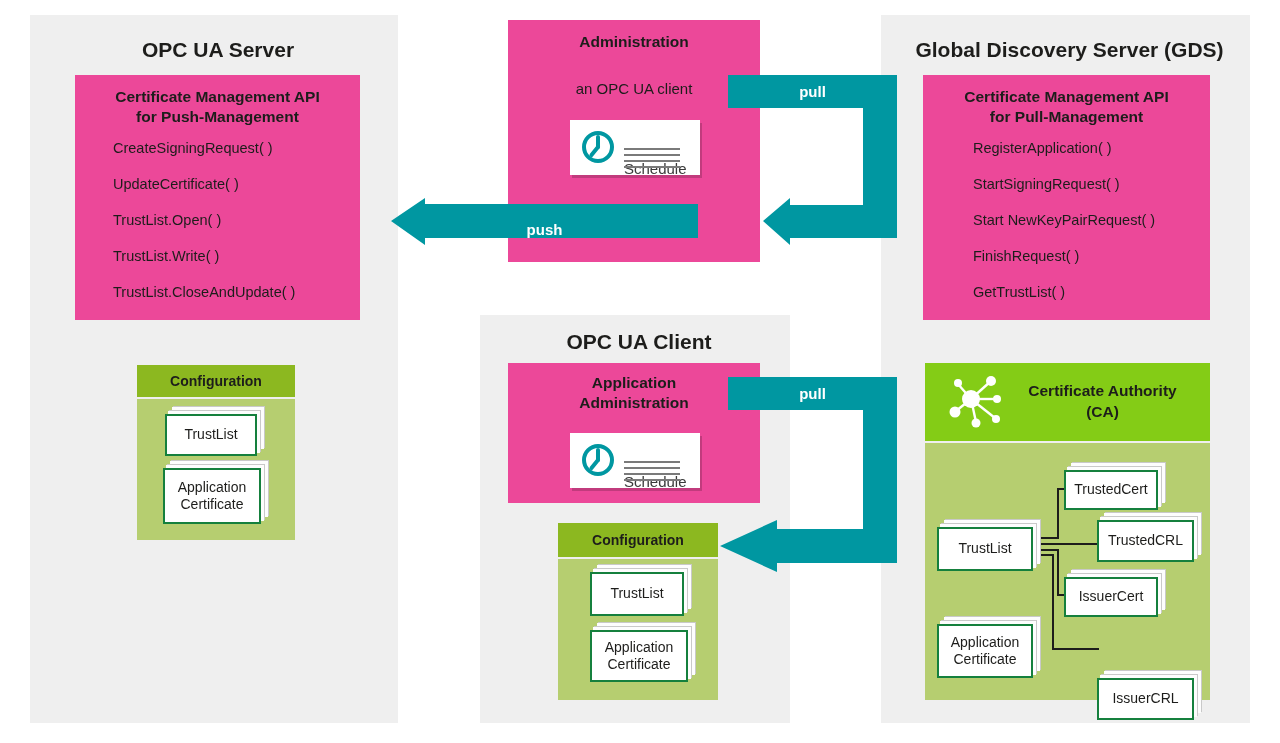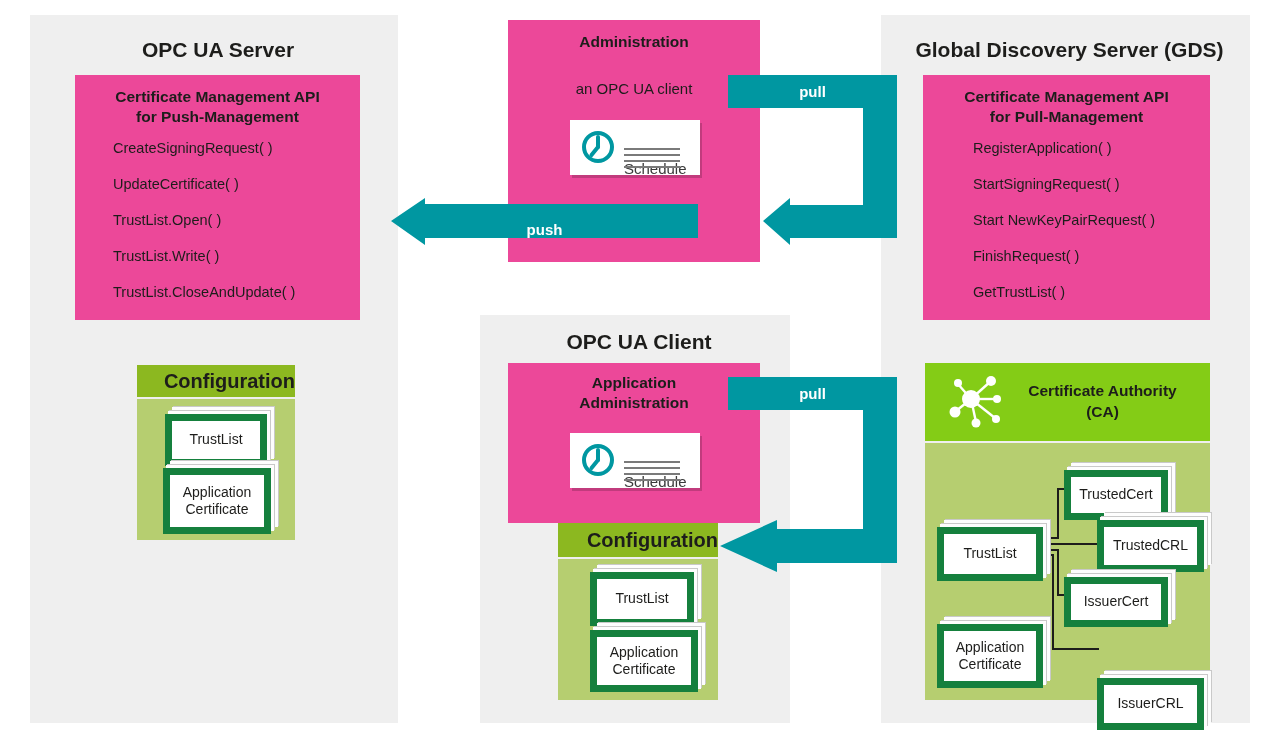--- a/index.html
+++ b/index.html
@@ -5,23 +5,23 @@
   html,body{margin:0;padding:0;background:#ffffff;}
   .stage{position:relative;width:1280px;height:743px;background:#ffffff;overflow:hidden;
          font-family:"Liberation Sans",sans-serif;color:#1d1d1b;}
   .panel{position:absolute;background:#efefef;}
   .panel-title{position:absolute;left:0;right:0;text-align:center;font-size:21px;font-weight:bold;line-height:26px;padding-left:8px;}
   .graybox{position:absolute;background:#ec4899;}
   .boxheader{position:absolute;left:0;right:0;text-align:center;font-weight:bold;font-size:15.5px;line-height:20px;}
   .methods{position:absolute;}
   .method{font-size:14.5px;line-height:20px;margin-bottom:16px;white-space:nowrap;}
   .configbox{position:absolute;}
-  .confighead{position:absolute;left:0;right:0;background:#8cb820;text-align:right;font-weight:bold;font-size:20px;}
+  .confighead{position:absolute;left:0;right:0;background:#8cb820;text-align:center;font-weight:bold;font-size:14px;}
   .configbody{position:absolute;left:0;right:0;background:#b6ce70;}
-  .card{position:absolute;background:#ffffff;border:7px solid #15803d;display:flex;align-items:center;justify-content:center;
+  .card{position:absolute;background:#ffffff;border:2px solid #15803d;display:flex;align-items:center;justify-content:center;
         text-align:center;font-size:14px;line-height:1.25;color:#1d1d1b;
         box-shadow:3px -3px 0 #fdfdfd,4px -4px 0 #c9c9c9,7px -7px 0 #fdfdfd,8px -8px 0 #c9c9c9;}
   .schedcard{position:absolute;background:#ffffff;box-shadow:2px 3px 0 rgba(0,0,0,0.18);}
   .schedcard .clock{position:absolute;left:10px;top:9px;}
   .sched-label{position:absolute;left:54px;top:5px;font-size:15px;color:#3a3a3a;margin-top:35px;}
   .sched-line{position:absolute;left:54px;width:56px;height:2px;background:#7a7a7a;}
   .arrow-label{position:absolute;color:#ffffff;font-weight:bold;font-size:15px;text-align:center;z-index:6;}
   .subtle{font-weight:normal;}
   svg.overlay{position:absolute;left:0;top:0;z-index:5;pointer-events:none;}
   .ca-head{position:absolute;left:0;right:0;top:0;height:78px;background:#84cc16;}
@@ -75,21 +75,21 @@
       <div class="sched-line" style="top:28px;"></div>
       <div class="sched-line" style="top:34px;"></div>
       <div class="sched-line" style="top:40px;"></div>
       <div class="sched-line" style="top:46px;"></div>
     </div>
   </div>
 
   <div class="panel" style="left:480px;top:315px;width:310px;height:408px;">
     <div class="panel-title" style="top:14px;">OPC UA Client</div>
 
-    <div class="graybox" style="left:28px;top:48px;width:252px;height:160px;">
+    <div class="graybox" style="left:28px;top:48px;width:252px;height:140px;">
       <div class="boxheader" style="top:10px;">
         <div>Application</div>
         <div>Administration</div>
       </div>
       <div class="schedcard" style="left:62px;top:70px;width:130px;height:55px;">
         <span class="clock">
           <svg width="36" height="36" viewBox="0 0 36 36">
             <circle cx="18" cy="18" r="14" fill="none" stroke="#0097A1" stroke-width="4"></circle>
             <line x1="18" y1="18" x2="18" y2="8" stroke="#0097A1" stroke-width="4" stroke-linecap="round"></line>
             <line x1="18" y1="18" x2="11.5" y2="26" stroke="#0097A1" stroke-width="4" stroke-linecap="round"></line>

